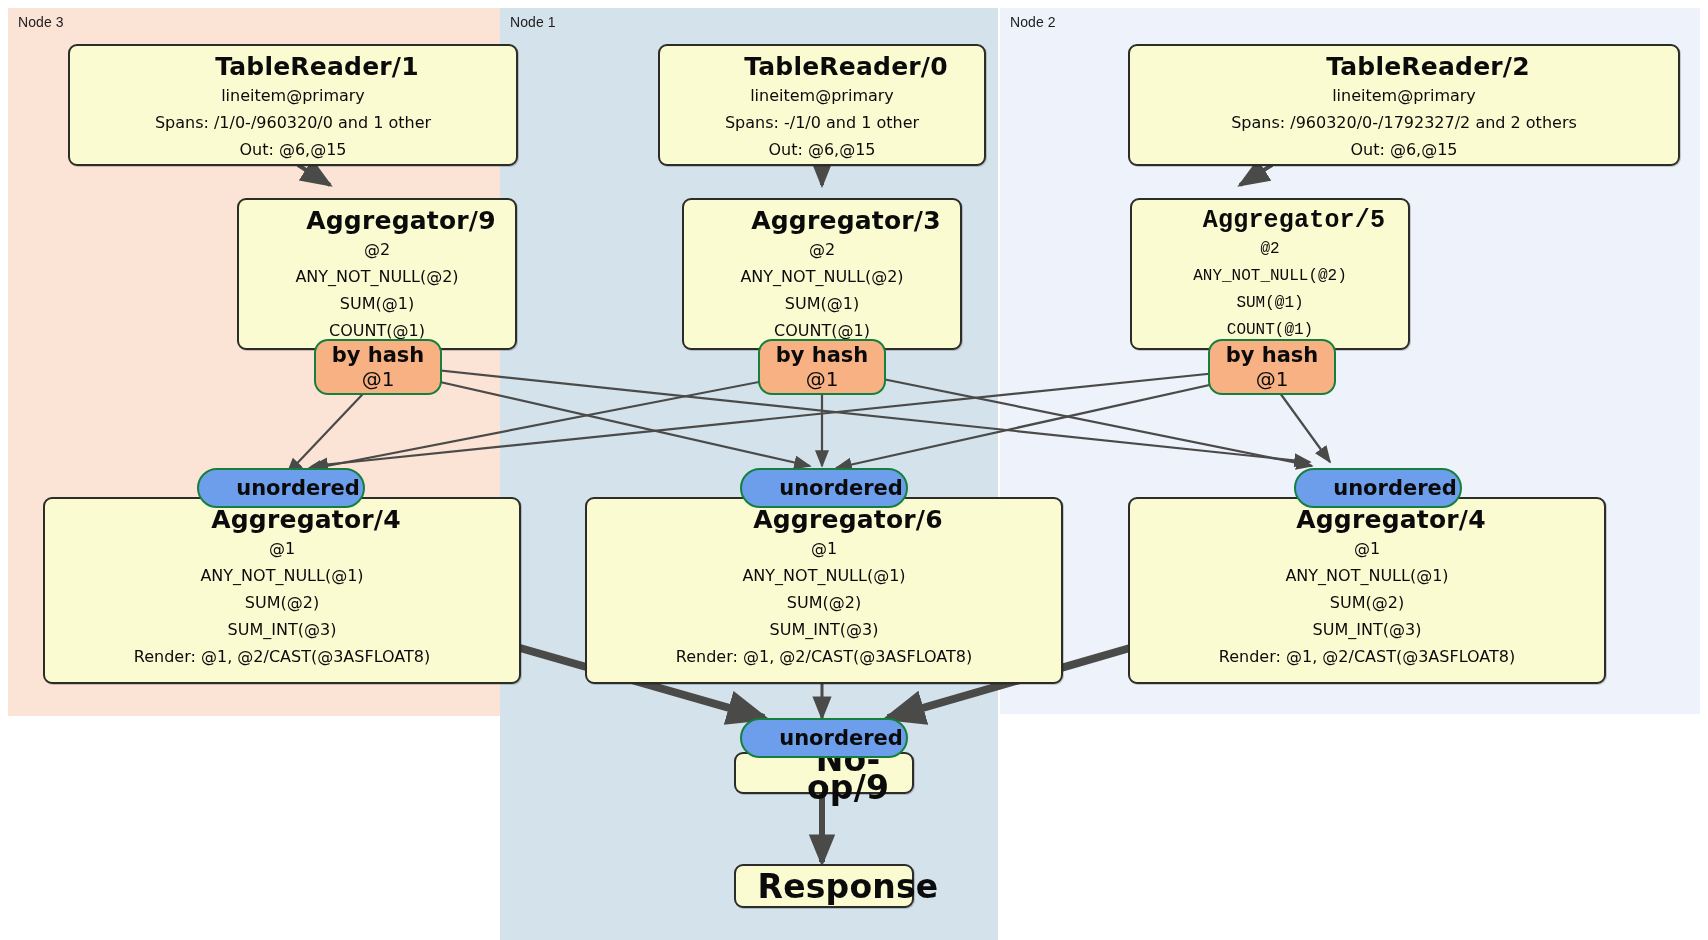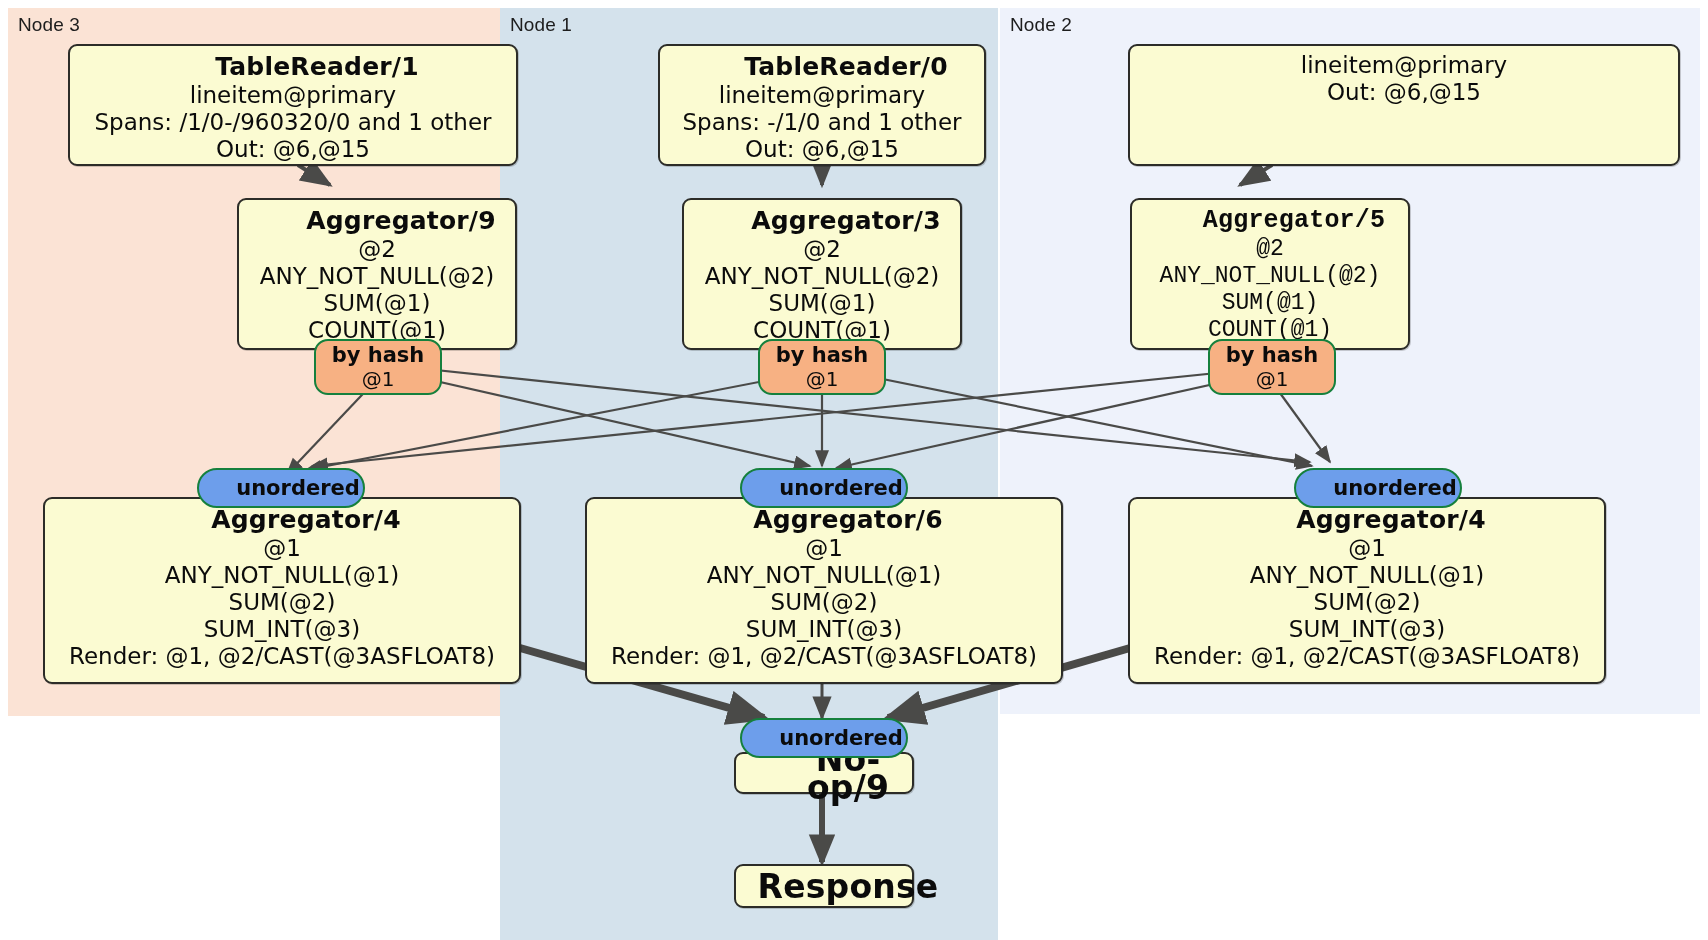--- a/index.html
+++ b/index.html
@@ -22,21 +22,21 @@
 
   
   .node-panel {
     position: absolute;
     box-sizing: border-box;
   }
   .node-panel .node-label {
     position: absolute;
     top: 6px;
     left: 10px;
-    font-size: 19px;
+    font-size: 14px;
     color: #1d1d1d;
     font-family: "Liberation Sans", "DejaVu Sans", sans-serif;
     letter-spacing: 0.1px;
   }
 
   
   #edges {
     position: absolute;
     left: 0; top: 0;
     width: 1708px;
@@ -57,21 +57,21 @@
     box-shadow: 1px 1px 0 rgba(0,0,0,0.18);
   }
   .proc .t {
     font-weight: bold;
     font-size: 25px;
     line-height: 30px;
     letter-spacing: 0.2px;
     padding-left: 48px;
   }
   .proc .l {
-    font-size: 23px;
+    font-size: 16px;
     line-height: 27px;
     white-space: nowrap;
   }
   .proc.compact {
     padding-top: 2px;
     display: flex;
     align-items: center;
     justify-content: center;
   }
   .proc.compact .t {
@@ -185,21 +185,23 @@
   </div>
 
   <div class="proc" style="left:658px; top:44px; width:328px; height:122px;">
     <div class="t">TableReader/0</div>
     <div class="l">lineitem@primary</div>
     <div class="l">Spans: -/1/0 and 1 other</div>
     <div class="l">Out: @6,@15</div>
   </div>
 
   <div class="proc" style="left:1128px; top:44px; width:552px; height:122px;">
+    <div class="t">TableReader/2</div>
     <div class="l">lineitem@primary</div>
+    <div class="l">Spans: /960320/0-/1792327/2 and 2 others</div>
     <div class="l">Out: @6,@15</div>
   </div>
 
   <div class="proc" style="left:237px; top:198px; width:280px; height:152px;">
     <div class="t">Aggregator/9</div>
     <div class="l">@2</div>
     <div class="l">ANY_NOT_NULL(@2)</div>
     <div class="l">SUM(@1)</div>
     <div class="l">COUNT(@1)</div>
   </div>

